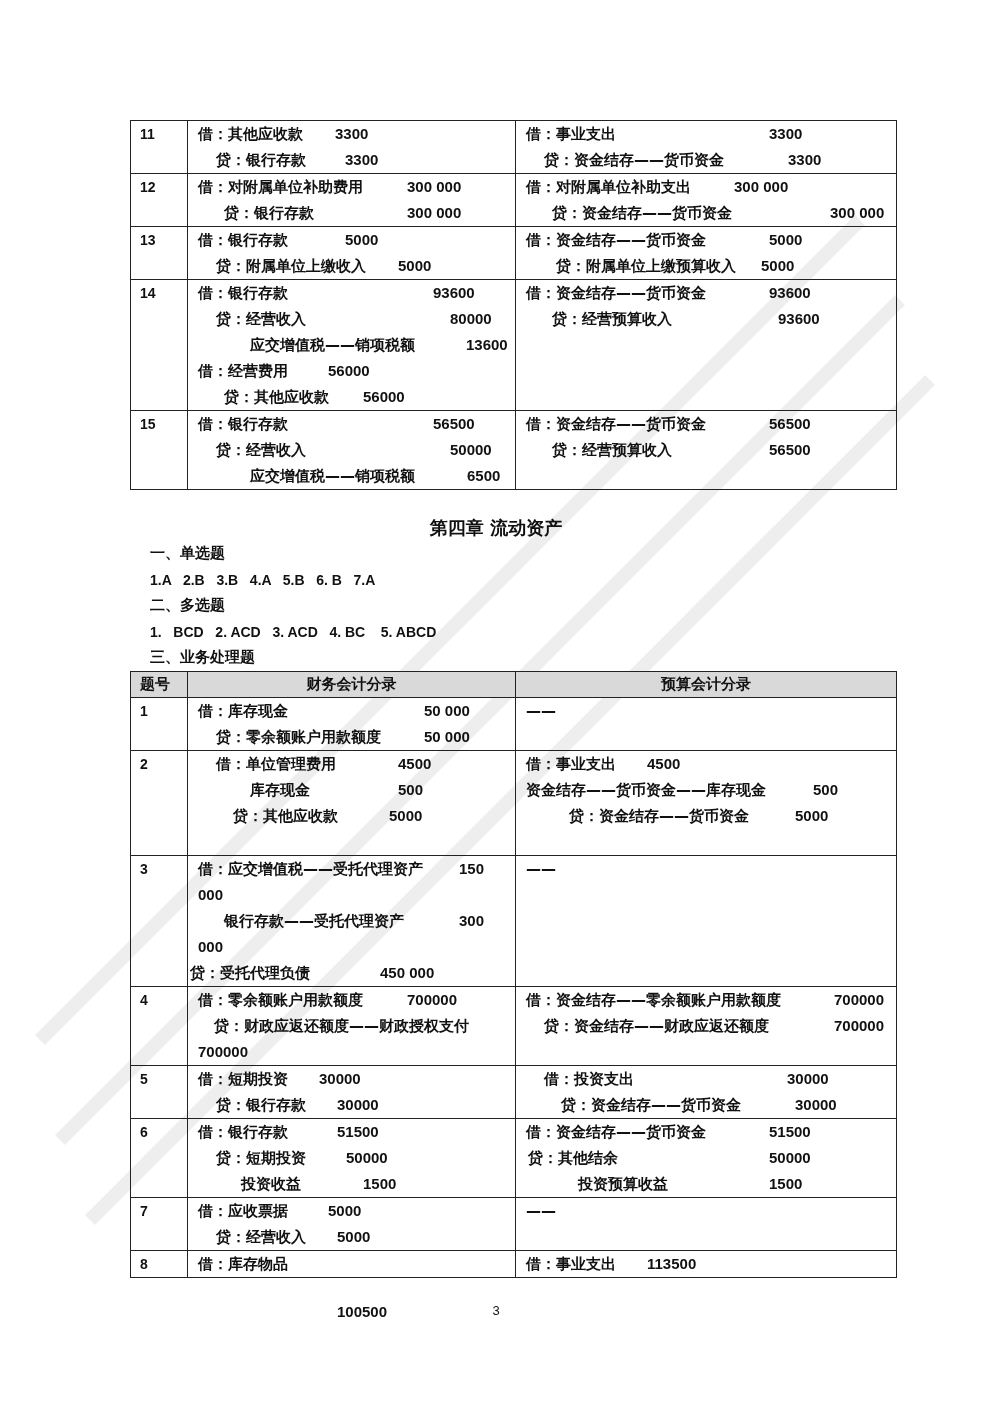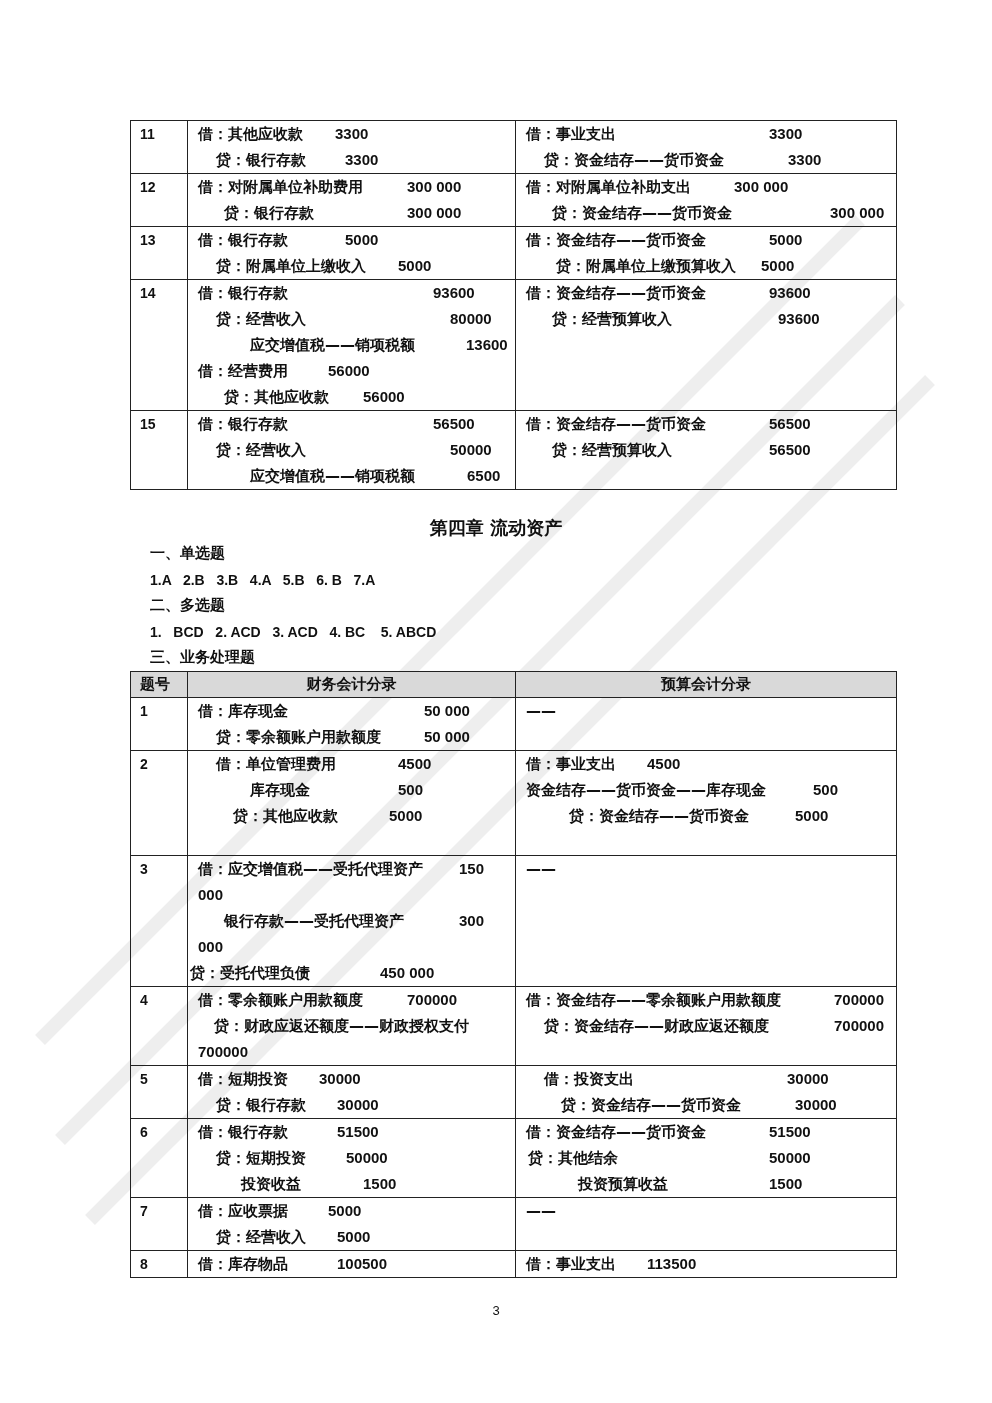--- a/index.html
+++ b/index.html
@@ -417,21 +417,21 @@
             </div>
           </div>
         </td>
       </tr>
       <tr style="height: 26px;">
         <td class="cell-no">8</td>
         <td>
           <div class="lines">
             <div class="ln">
               <span class="t" style="left: 10px;">借：库存物品</span>
-              <span class="a" style="left: 149px;">100500</span>
+              <span class="a" style="left: 149px; margin-top: 48px;">100500</span>
             </div>
           </div>
         </td>
         <td>
           <div class="lines">
             <div class="ln">
               <span class="t" style="left: 10px;">借：事业支出</span>
               <span class="a" style="left: 131px;">113500</span>
             </div>
           </div>

